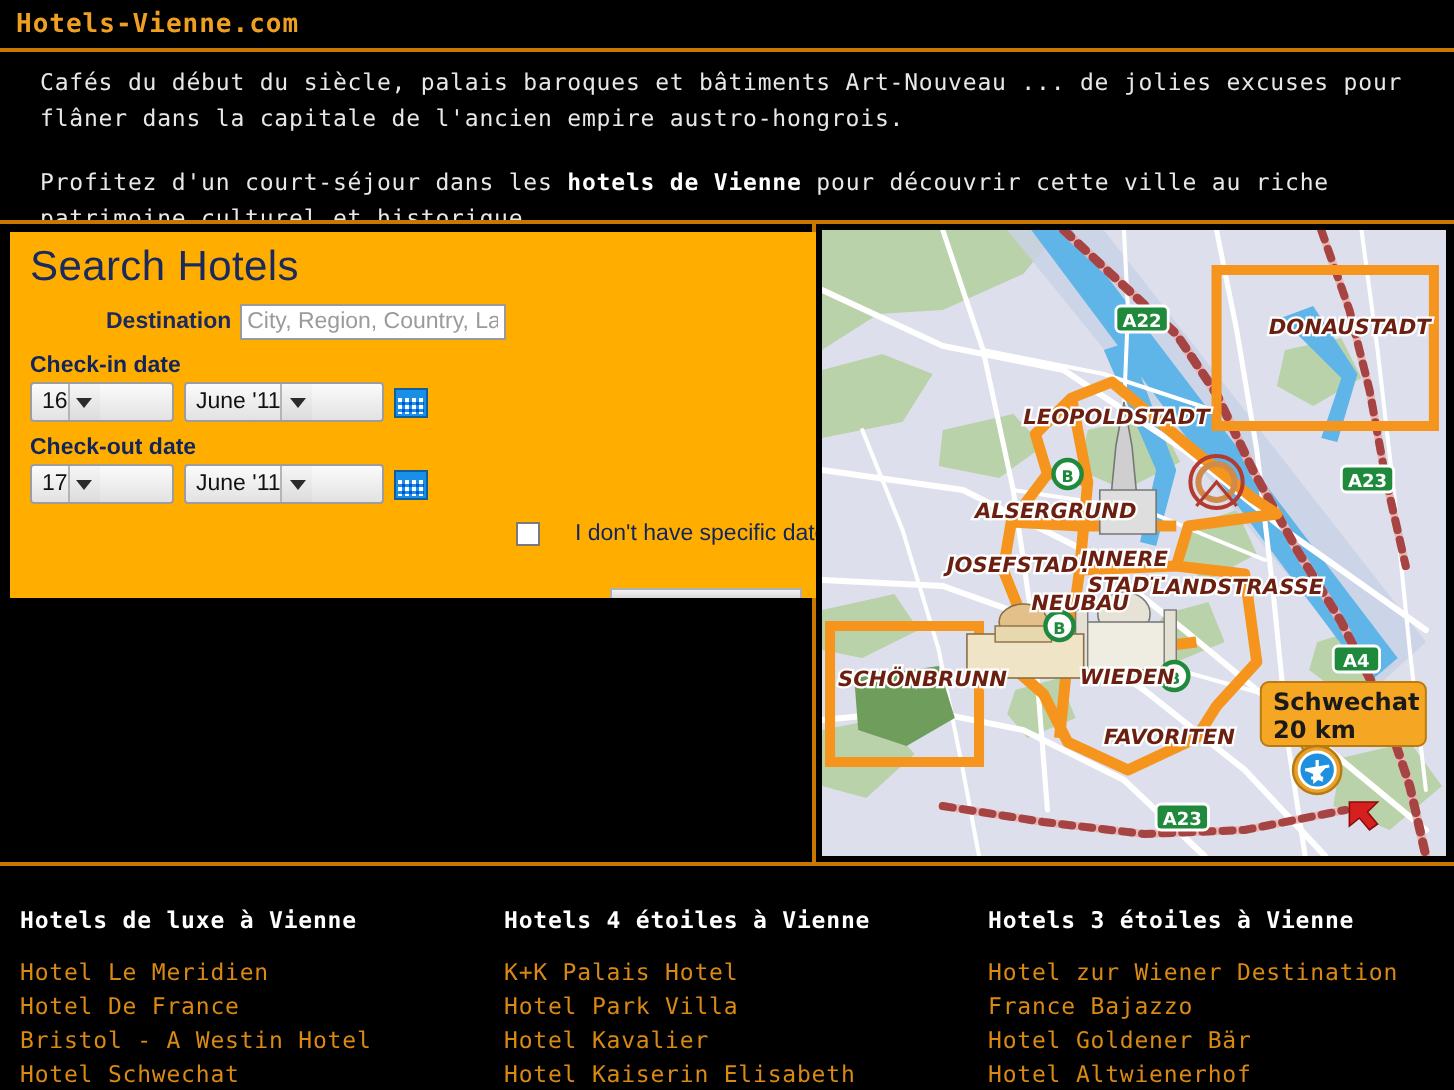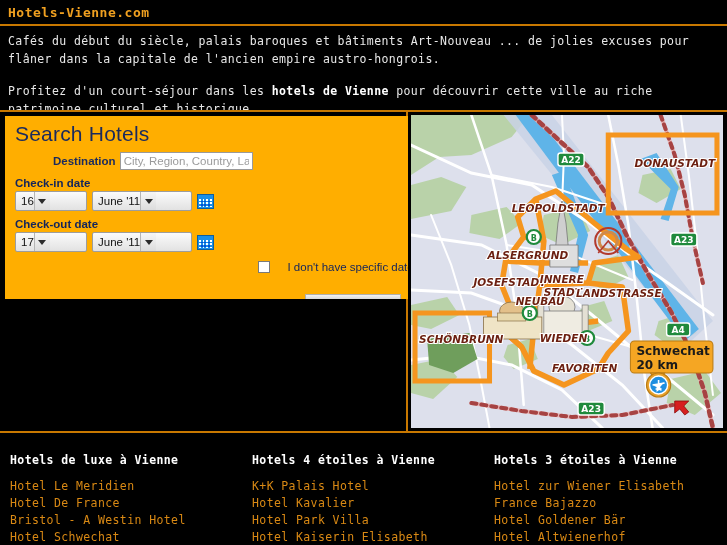--- a/index.html
+++ b/index.html
@@ -32,21 +32,21 @@
 
   
   #intro {
     padding: 6px 8px 0 8px;
     color: #e8e8e8;
     font-size: 11.5px;
     line-height: 18px;
     letter-spacing: 0.4px;
     height: 84px;
   }
-  #intro p { margin: 0 0 14px 0; }
+  #intro p { margin: 0 0 14px 12px; }
   #intro .bold { font-weight: bold; color: #ffffff; }
 
   
   #mainband {
     position: relative;
     height: 323px;
     border-top: 2px solid #c87800;
     border-bottom: 2px solid #c87800;
     display: flex;
   }
@@ -431,26 +431,26 @@
     <h3>Hotels de luxe à Vienne</h3>
     <a href="#">Hotel Le Meridien</a>
     <a href="#">Hotel De France</a>
     <a href="#">Bristol - A Westin Hotel</a>
     <a href="#">Hotel Schwechat</a>
   </div>
 
   <div class="col">
     <h3>Hotels 4 étoiles à Vienne</h3>
     <a href="#">K+K Palais Hotel</a>
+    <a href="#">Hotel Park Villa</a>
     <a href="#">Hotel Kavalier</a>
-    <a href="#">Hotel Park Villa</a>
     <a href="#">Hotel Kaiserin Elisabeth</a>
   </div>
 
   <div class="col">
     <h3>Hotels 3 étoiles à Vienne</h3>
-    <a href="#">Hotel zur Wiener Elisabeth</a>
+    <a href="#">Hotel zur Wiener Destination</a>
     <a href="#">France Bajazzo</a>
     <a href="#">Hotel Goldener Bär</a>
     <a href="#">Hotel Altwienerhof</a>
   </div>
 
 </div>
 
 </body></html>

